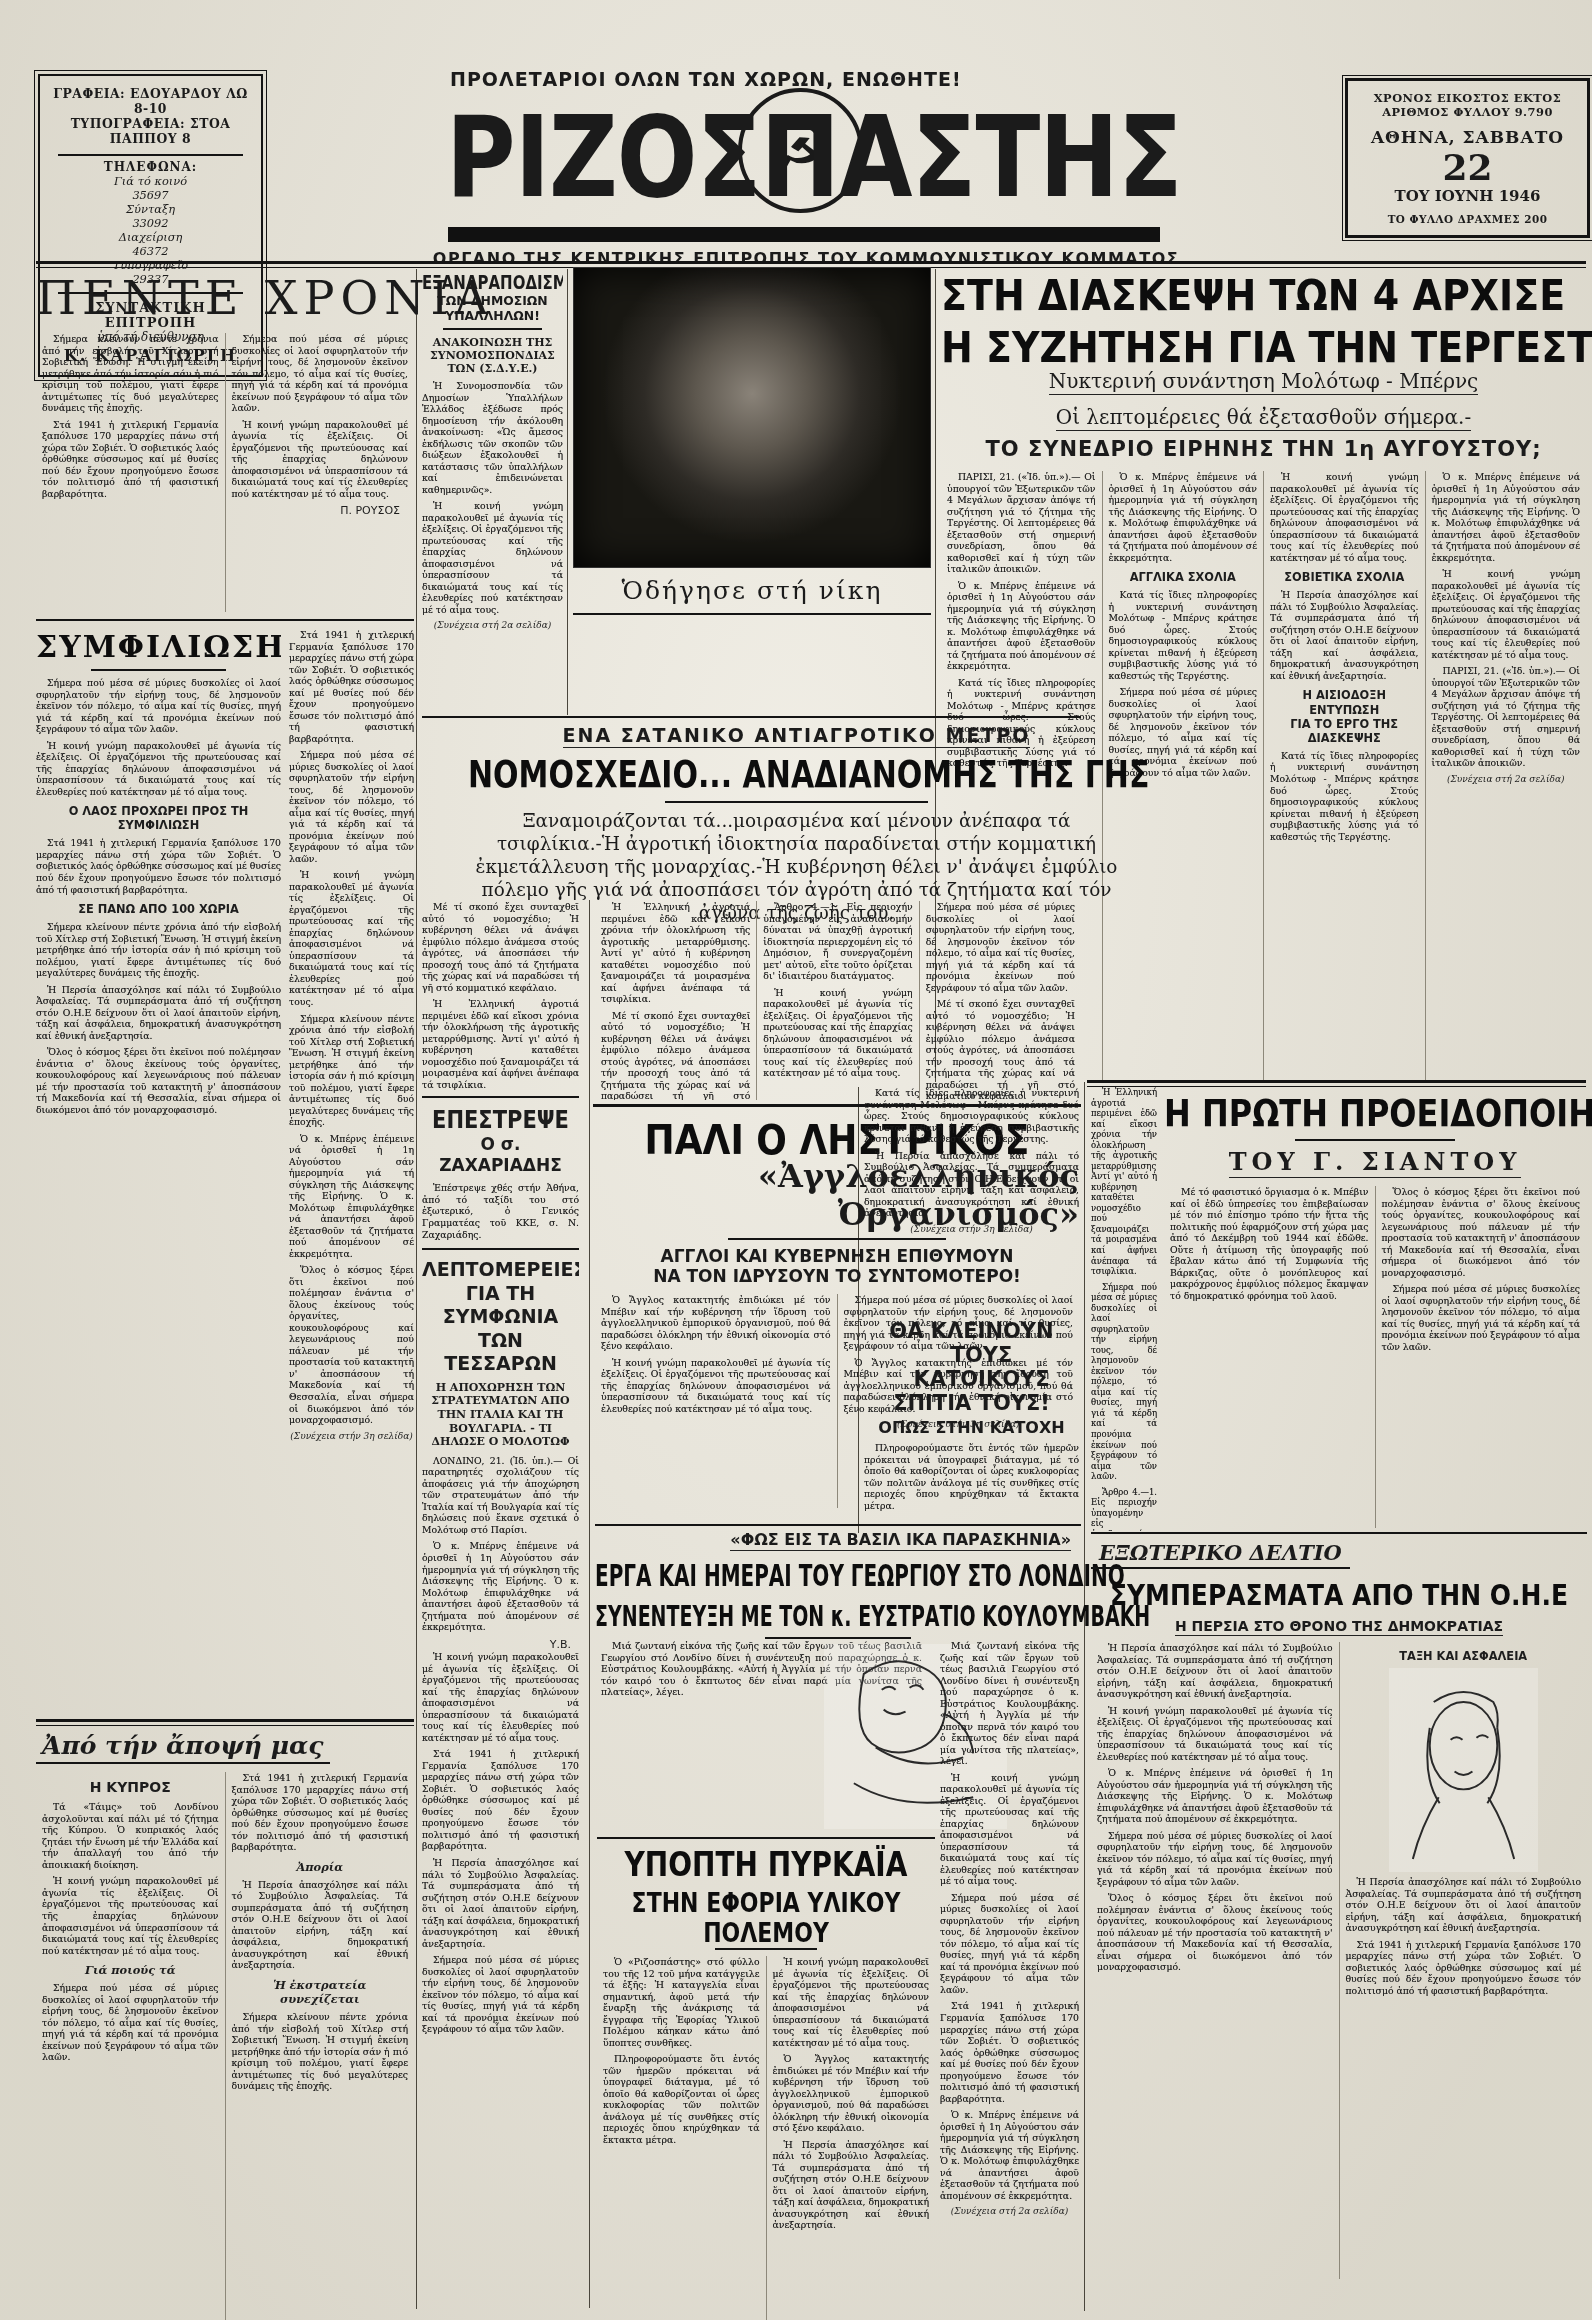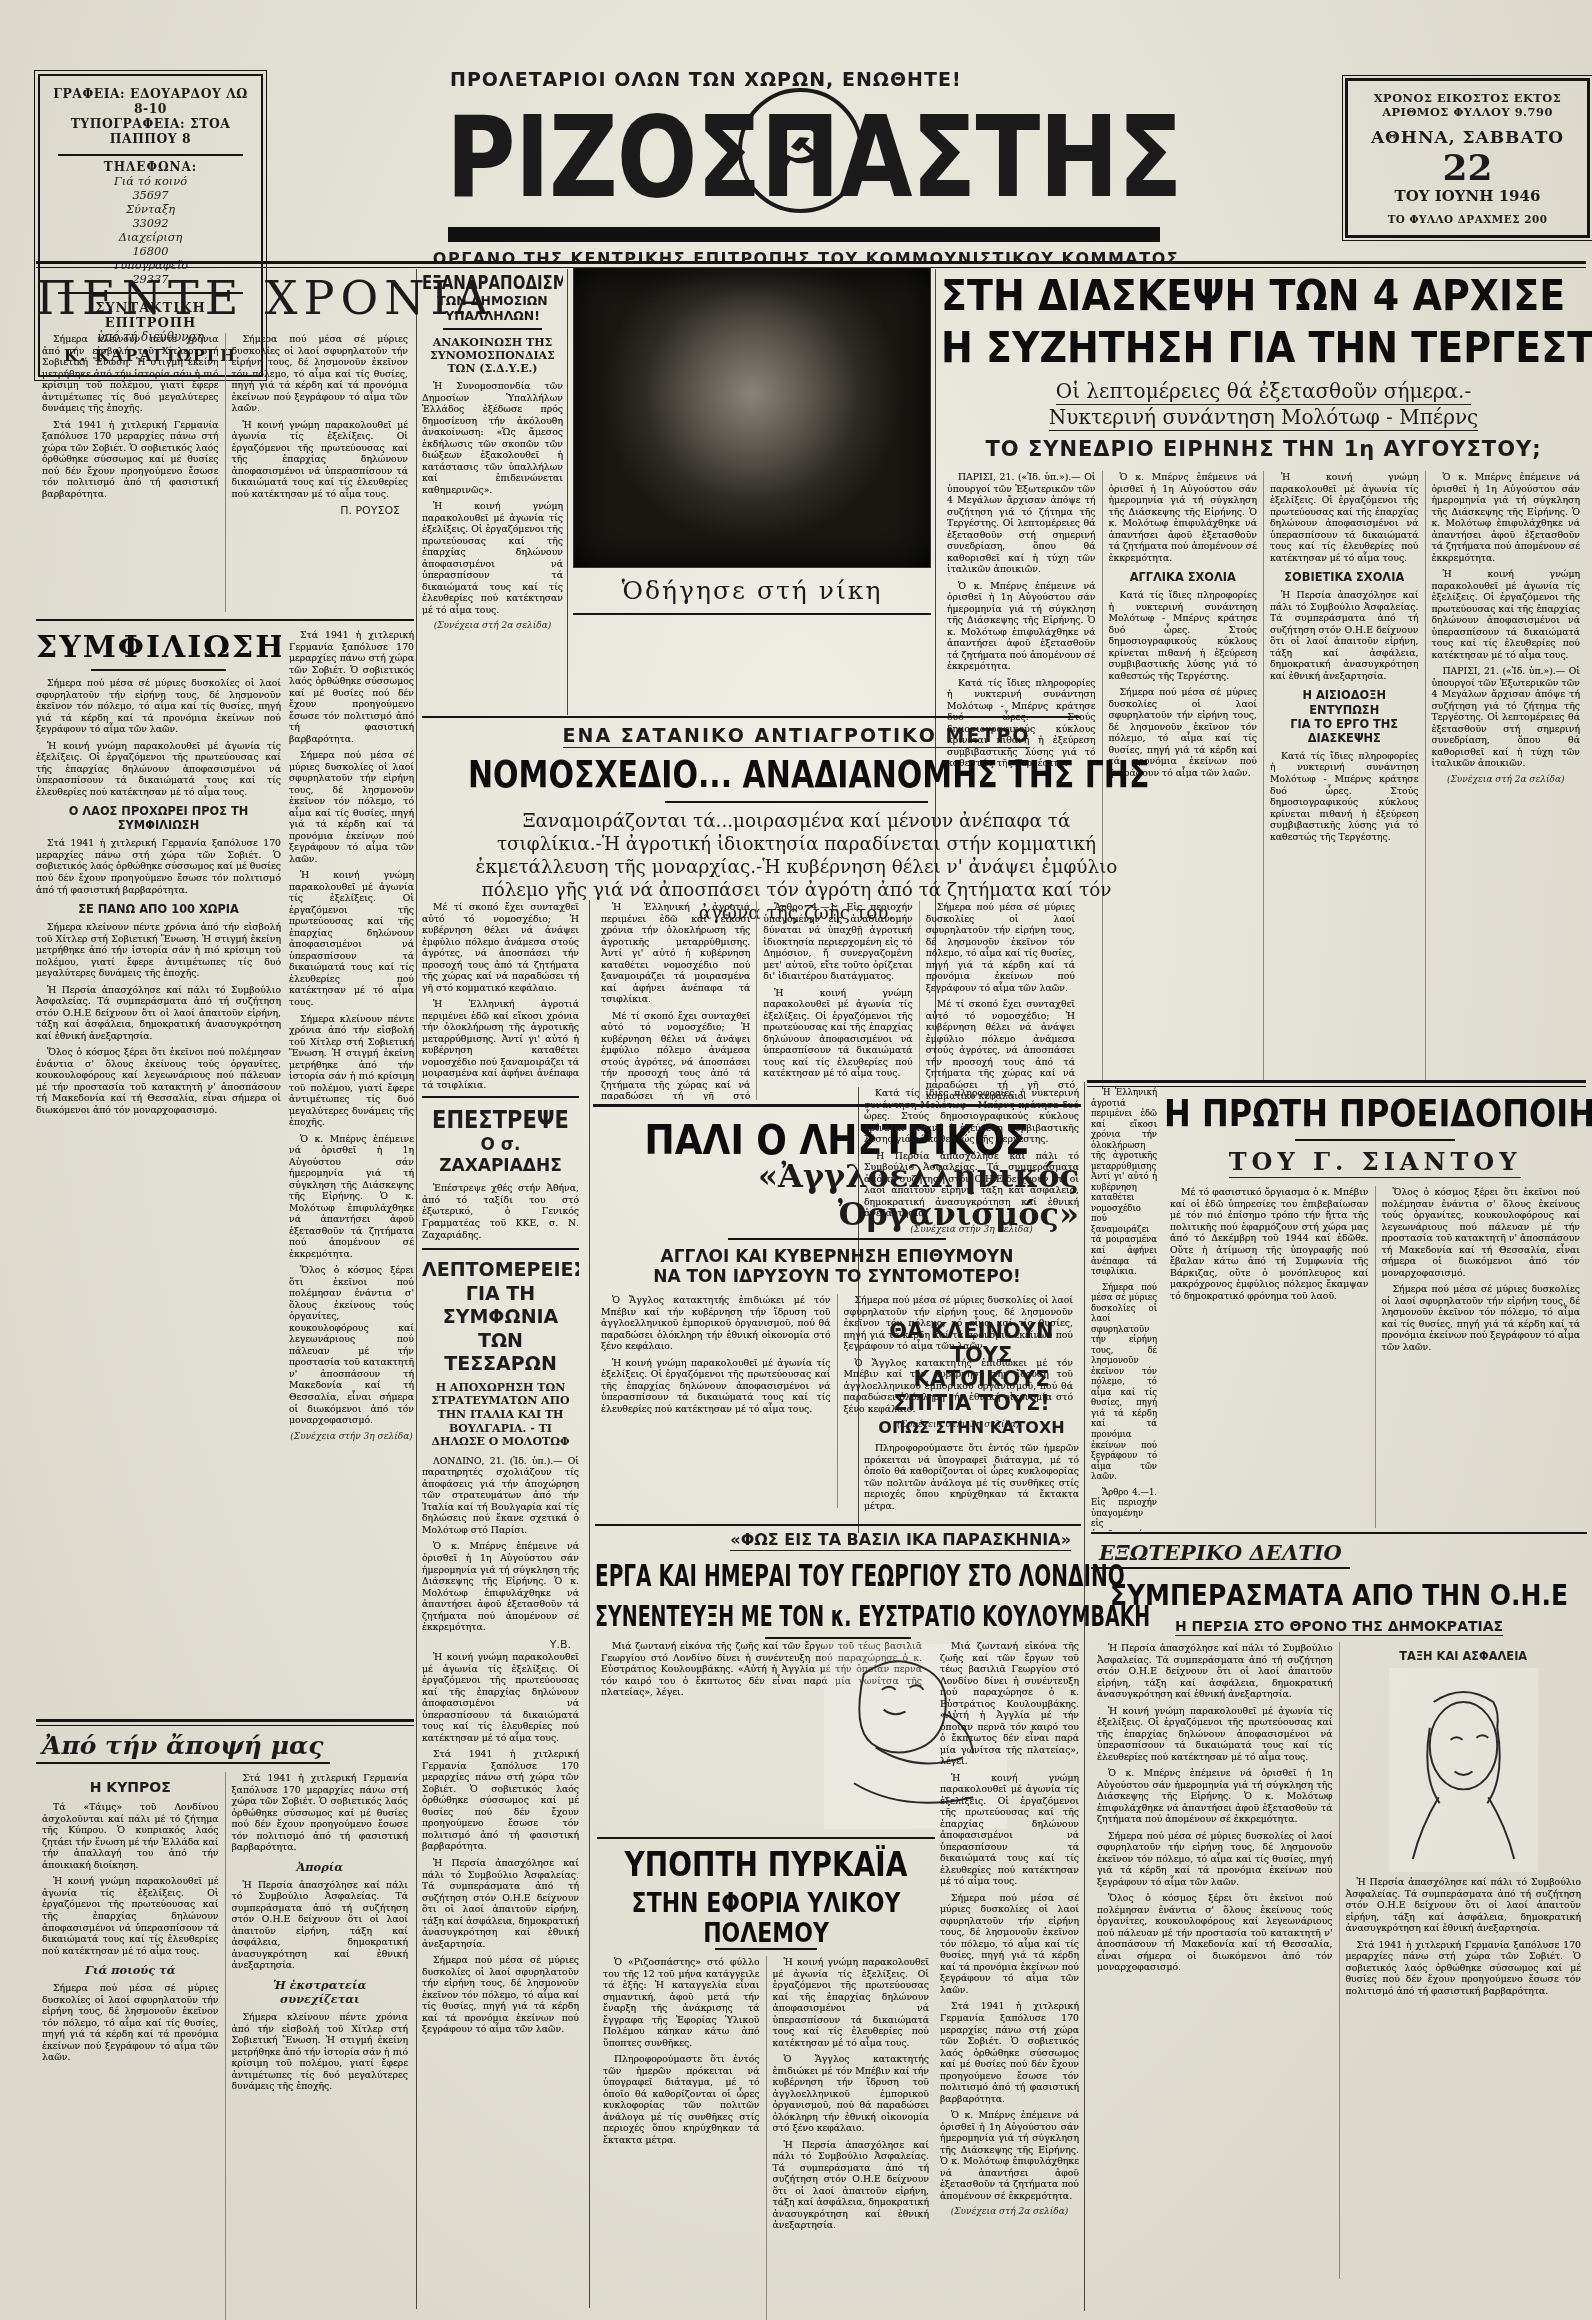--- a/index.html
+++ b/index.html
@@ -73,21 +73,21 @@
       <div class="phrow">
           <span>Γιά τό κοινό</span>
           <span>35697</span>
         </div>
       <div class="phrow">
           <span>Σύνταξη</span>
           <span>33092</span>
         </div>
       <div class="phrow">
           <span>Διαχείριση</span>
-          <span>16800</span>
+          <span>46372</span>
         </div>
       <div class="phrow">
           <span>Τυπογραφεῖο</span>
           <span>29337</span>
         </div>
     </div>
     <div class="edbox">
       <div class="e1">ΣΥΝΤΑΚΤΙΚΗ ΕΠΙΤΡΟΠΗ</div>
       <div class="e2">ὑπό τή διεύθυνση</div>
       <div class="e3">Κ. ΚΑΡΑΓΙΩΡΓΗ</div>
@@ -177,22 +177,22 @@
 
   <div class="abs" style="left:573px;top:267px;width:358px;">
     <div class="photo" style="width:356px;height:299px;"></div>
     <div class="caption" style="margin-top:8px;">Ὁδήγησε στή νίκη</div>
     <div class="rule-h" style="position:static;display:block;width:100%;height:2px;margin-top:8px;"></div>
   </div>
 
   <div class="abs" style="left:941px;top:271px;width:645px;">
     <div class="h-heavy" style="font-size:38px;transform:scaleY(1.12);transform-origin:top left;white-space:nowrap;">ΣΤΗ ΔΙΑΣΚΕΨΗ ΤΩΝ 4 ΑΡΧΙΣΕ</div>
     <div class="h-heavy" style="font-size:38px;margin-top:8px;transform:scaleY(1.12);transform-origin:top left;white-space:nowrap;">Η ΣΥΖΗΤΗΣΗ ΓΙΑ ΤΗΝ ΤΕΡΓΕΣΤΗ</div>
+    <div class="deck" style="font-size:20px;margin-top:2px;"><span class="u">Νυκτερινή συνάντηση Μολότωφ - Μπέρνς</span></div>
     <div class="deck" style="font-size:20px;margin-top:12px;"><span class="u">Οἱ λεπτομέρειες θά ἐξετασθοῦν σήμερα.-</span></div>
-    <div class="deck" style="font-size:20px;margin-top:2px;"><span class="u">Νυκτερινή συνάντηση Μολότωφ - Μπέρνς</span></div>
     <div class="kicker" style="font-size:21px;margin-top:8px;letter-spacing:1px;">ΤΟ ΣΥΝΕΔΡΙΟ ΕΙΡΗΝΗΣ ΤΗΝ 1η ΑΥΓΟΥΣΤΟΥ;</div>
     <div class="cols" style="height:609px;overflow:hidden;margin-top:10px;">
       <div>
         <p>ΠΑΡΙΣΙ, 21. («Ἰδ. ὑπ.»).— Οἱ ὑπουργοί τῶν Ἐξωτερικῶν τῶν 4 Μεγάλων ἄρχισαν ἀπόψε τή συζήτηση γιά τό ζήτημα τῆς Τεργέστης. Οἱ λεπτομέρειες θά ἐξετασθοῦν στή σημερινή συνεδρίαση, ὅπου θά καθορισθεῖ καί ἡ τύχη τῶν ἰταλικῶν ἀποικιῶν.</p>
         <p>Ὁ κ. Μπέρνς ἐπέμεινε νά ὁρισθεῖ ἡ 1η Αὐγούστου σάν ἡμερομηνία γιά τή σύγκληση τῆς Διάσκεψης τῆς Εἰρήνης. Ὁ κ. Μολότωφ ἐπιφυλάχθηκε νά ἀπαντήσει ἀφοῦ ἐξετασθοῦν τά ζητήματα πού ἀπομένουν σέ ἐκκρεμότητα.</p>
         <p>Κατά τίς ἴδιες πληροφορίες ἡ νυκτερινή συνάντηση Μολότωφ - Μπέρνς κράτησε δυό ὧρες. Στούς δημοσιογραφικούς κύκλους κρίνεται πιθανή ἡ ἐξεύρεση συμβιβαστικῆς λύσης γιά τό καθεστώς τῆς Τεργέστης.</p>
       </div>
       <div>
         <p>Ὁ κ. Μπέρνς ἐπέμεινε νά ὁρισθεῖ ἡ 1η Αὐγούστου σάν ἡμερομηνία γιά τή σύγκληση τῆς Διάσκεψης τῆς Εἰρήνης. Ὁ κ. Μολότωφ ἐπιφυλάχθηκε νά ἀπαντήσει ἀφοῦ ἐξετασθοῦν τά ζητήματα πού ἀπομένουν σέ ἐκκρεμότητα.</p>
         <div class="insub">ΑΓΓΛΙΚΑ ΣΧΟΛΙΑ</div>

